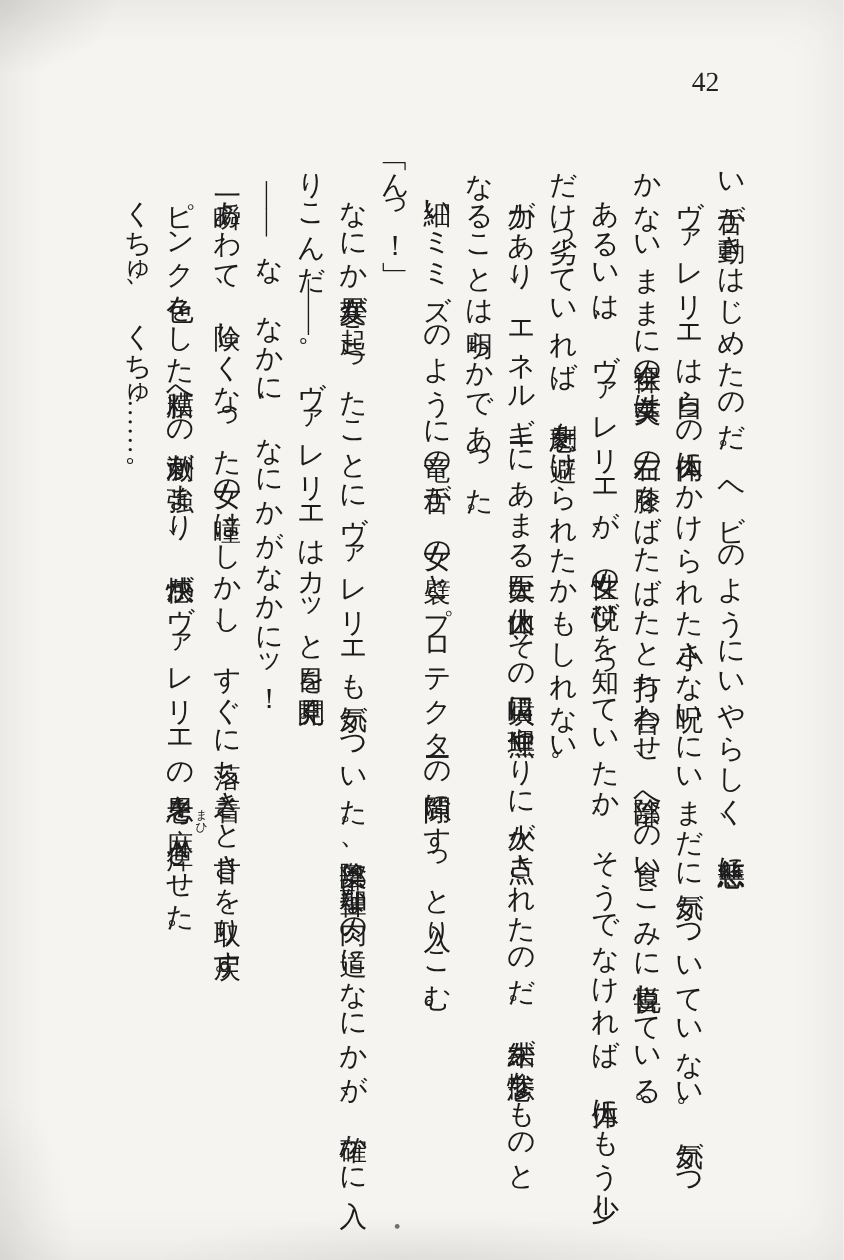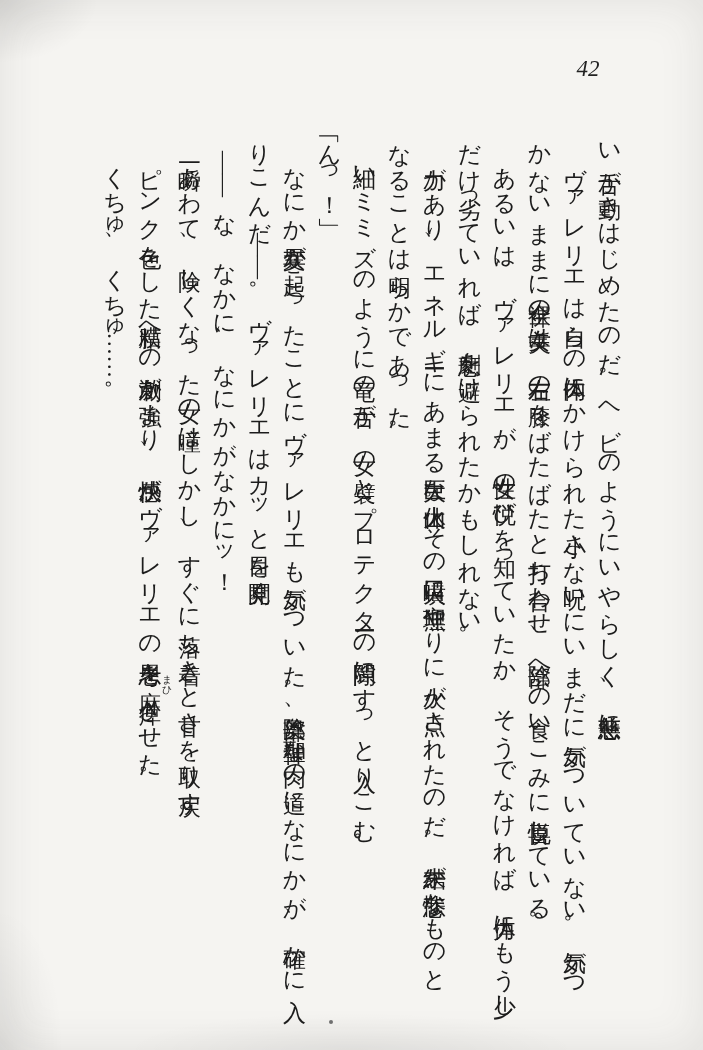--- a/index.html
+++ b/index.html
@@ -23,21 +23,20 @@
       radial-gradient(300px 50px at 50% 100%, rgba(0,0,0,0.05), transparent 75%);
     box-shadow: inset 0 0 45px rgba(60,60,60,0.10);
   }
 
   .page-number{
     position:absolute;
     top:56px;left:563px;
     width:50px;
     text-align:center;
     font-size:23px;
-    font-style:italic;
     color:#222;
   }
 
   .text-block{
     position:absolute;
     top:128px;
     right:76px;
     height:878px;
     writing-mode:vertical-rl;
     text-orientation:mixed;

